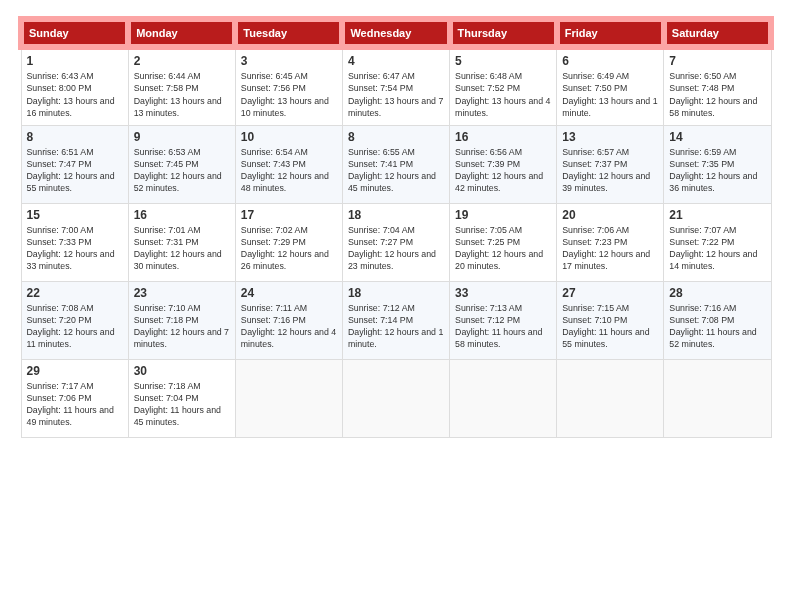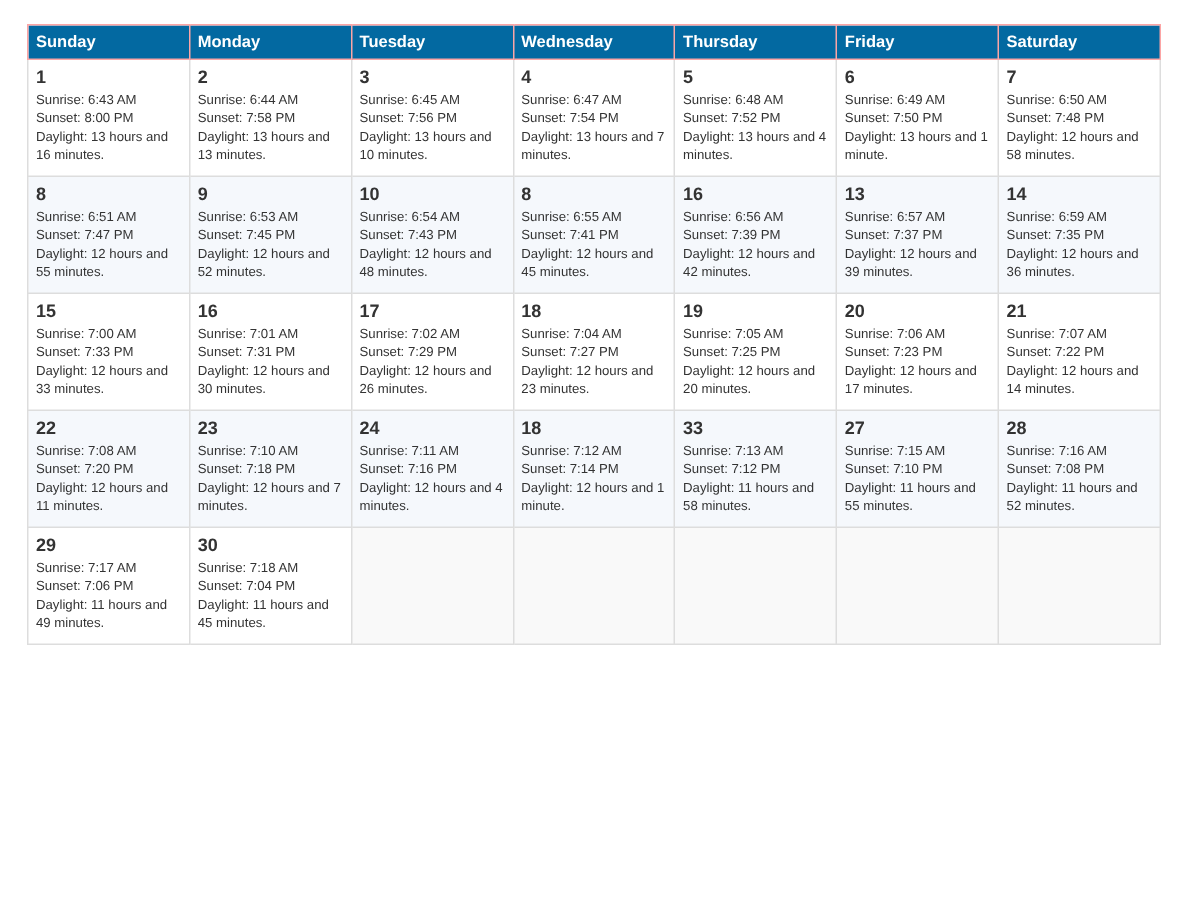--- a/index.html
+++ b/index.html
@@ -52,27 +52,27 @@
     .location {
       font-size: 13px;
       color: #555;
     }
     .calendar-table {
       width: 100%;
       border-collapse: collapse;
       font-size: 9.5px;
     }
     .calendar-table th {
-      background: #0369a1;
+      background: #b91c1c;
       color: #fff;
       text-align: left;
       padding: 5px 5px;
       font-size: 11px;
       font-weight: bold;
-      border: 1px solid #fca5a5;
+      border: 6px solid #fca5a5;
     }
     .calendar-table td {
       vertical-align: top;
       padding: 4px 5px;
       border: 1px solid #ddd;
       width: calc(100% / 7);
       height: 78px;
       background: #fff;
     }
     .calendar-table tr:nth-child(even) td {

